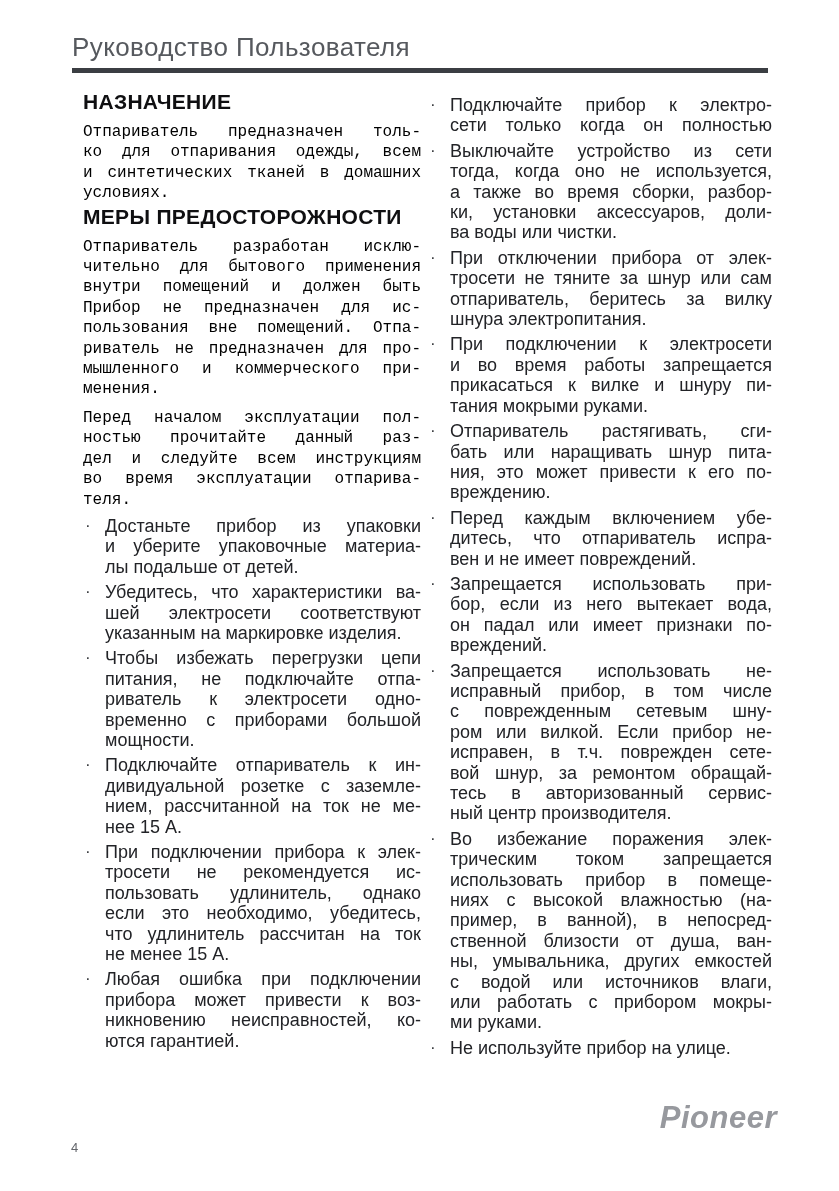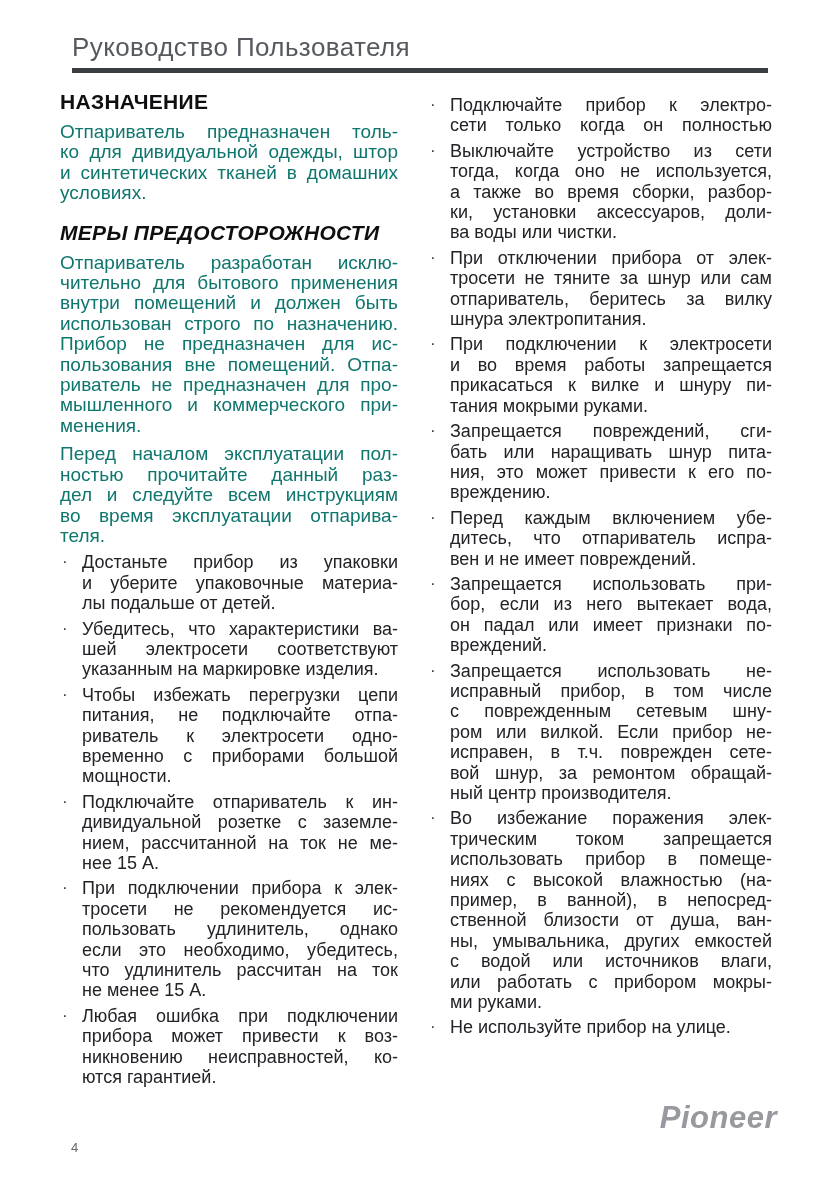--- a/index.html
+++ b/index.html
@@ -17,30 +17,30 @@
     position:absolute;left:72px;top:32px;
     font-size:26px;letter-spacing:0.4px;
     color:#56595e;
   }
   .header-rule{
     position:absolute;left:72px;top:68px;
     width:696px;height:5px;background:#3b3e43;
   }
   
   .col{position:absolute;top:90px;}
-  .col-left{left:60px;width:338px;}
+  .col-left{left:83px;width:338px;}
   .col-right{left:428px;width:344px;}
   
   .section-heading{
     margin:0 0 8px 0;
     font-size:21px;font-weight:bold;letter-spacing:0.3px;
     color:#0f0f11;
   }
-  .section-heading.second{margin-top:17px;font-style:italic;}
-  .para{margin:0;color:#0f766e;font-size:19px;line-height:20.4px;}
+  .section-heading.second{margin-top:1px;}
+  .para{margin:0;color:#000000;font-size:16px;line-height:20.4px;font-family:Liberation Mono, monospace;}
   .para + .para{margin-top:8px;}
   .line{min-height:20.4px;}
   .jl{text-align:justify;text-align-last:justify;}
   
   .bullets{margin-top:6px;}
   .bullet{
     display:flex;align-items:flex-start;
     margin-top:5px;
     color:#222327;font-size:18px;line-height:20.4px;
   }
@@ -66,31 +66,30 @@
 
 <div class="page">
 
   <div class="header-title">Руководство Пользователя</div>
   <div class="header-rule"></div>
 
   <div class="col col-left">
     <h2 class="section-heading">НАЗНАЧЕНИЕ</h2>
     <div class="para">
         <div class="line jl">Отпариватель предназначен толь-</div>
-        <div class="line jl">ко для дивидуальной одежды, штор</div>
+        <div class="line jl">ко для отпаривания одежды, всем</div>
         <div class="line jl">и синтетических тканей в домашних</div>
         <div class="line">условиях.</div>
       </div>
 
     <h2 class="section-heading second">МЕРЫ ПРЕДОСТОРОЖНОСТИ</h2>
     <div class="para">
         <div class="line jl">Отпариватель разработан исклю-</div>
         <div class="line jl">чительно для бытового применения</div>
         <div class="line jl">внутри помещений и должен быть</div>
-        <div class="line jl">использован строго по назначению.</div>
         <div class="line jl">Прибор не предназначен для ис-</div>
         <div class="line jl">пользования вне помещений. Отпа-</div>
         <div class="line jl">риватель не предназначен для про-</div>
         <div class="line jl">мышленного и коммерческого при-</div>
         <div class="line">менения.</div>
       </div>
     <div class="para">
         <div class="line jl">Перед началом эксплуатации пол-</div>
         <div class="line jl">ностью прочитайте данный раз-</div>
         <div class="line jl">дел и следуйте всем инструкциям</div>
@@ -190,21 +189,21 @@
           <div class="btext">
             <div class="line jl">При подключении к электросети</div>
             <div class="line jl">и во время работы запрещается</div>
             <div class="line jl">прикасаться к вилке и шнуру пи-</div>
             <div class="line">тания мокрыми руками.</div>
           </div>
         </div>
         <div class="bullet">
           <span class="dot">·</span>
           <div class="btext">
-            <div class="line jl">Запрещается повреждений, сги-</div>
+            <div class="line jl">Отпариватель растягивать, сги-</div>
             <div class="line jl">бать или наращивать шнур пита-</div>
             <div class="line jl">ния, это может привести к его по-</div>
             <div class="line">вреждению.</div>
           </div>
         </div>
         <div class="bullet">
           <span class="dot">·</span>
           <div class="btext">
             <div class="line jl">Перед каждым включением убе-</div>
             <div class="line jl">дитесь, что отпариватель испра-</div>
@@ -222,20 +221,21 @@
         </div>
         <div class="bullet">
           <span class="dot">·</span>
           <div class="btext">
             <div class="line jl">Запрещается использовать не-</div>
             <div class="line jl">исправный прибор, в том числе</div>
             <div class="line jl">с поврежденным сетевым шну-</div>
             <div class="line jl">ром или вилкой. Если прибор не-</div>
             <div class="line jl">исправен, в т.ч. поврежден сете-</div>
             <div class="line jl">вой шнур, за ремонтом обращай-</div>
+            <div class="line jl">тесь в авторизованный сервис-</div>
             <div class="line">ный центр производителя.</div>
           </div>
         </div>
         <div class="bullet">
           <span class="dot">·</span>
           <div class="btext">
             <div class="line jl">Во избежание поражения элек-</div>
             <div class="line jl">трическим током запрещается</div>
             <div class="line jl">использовать прибор в помеще-</div>
             <div class="line jl">ниях с высокой влажностью (на-</div>

